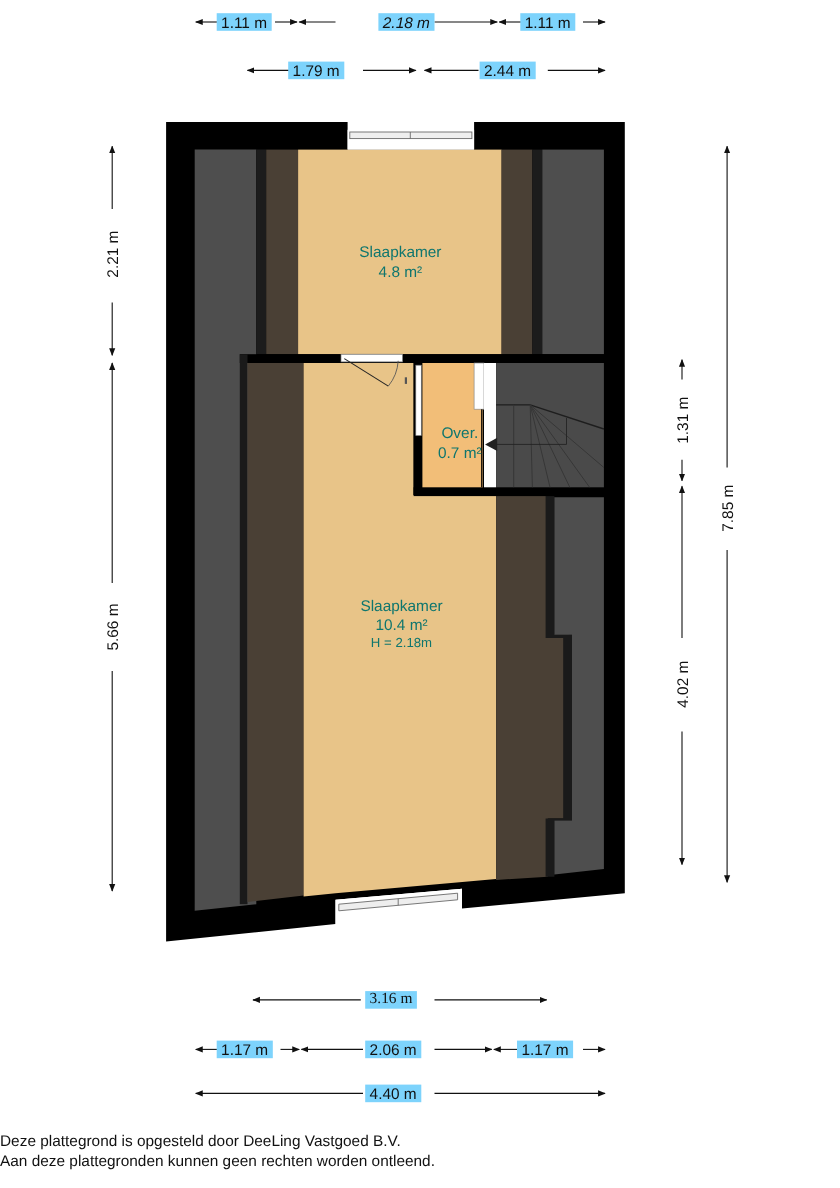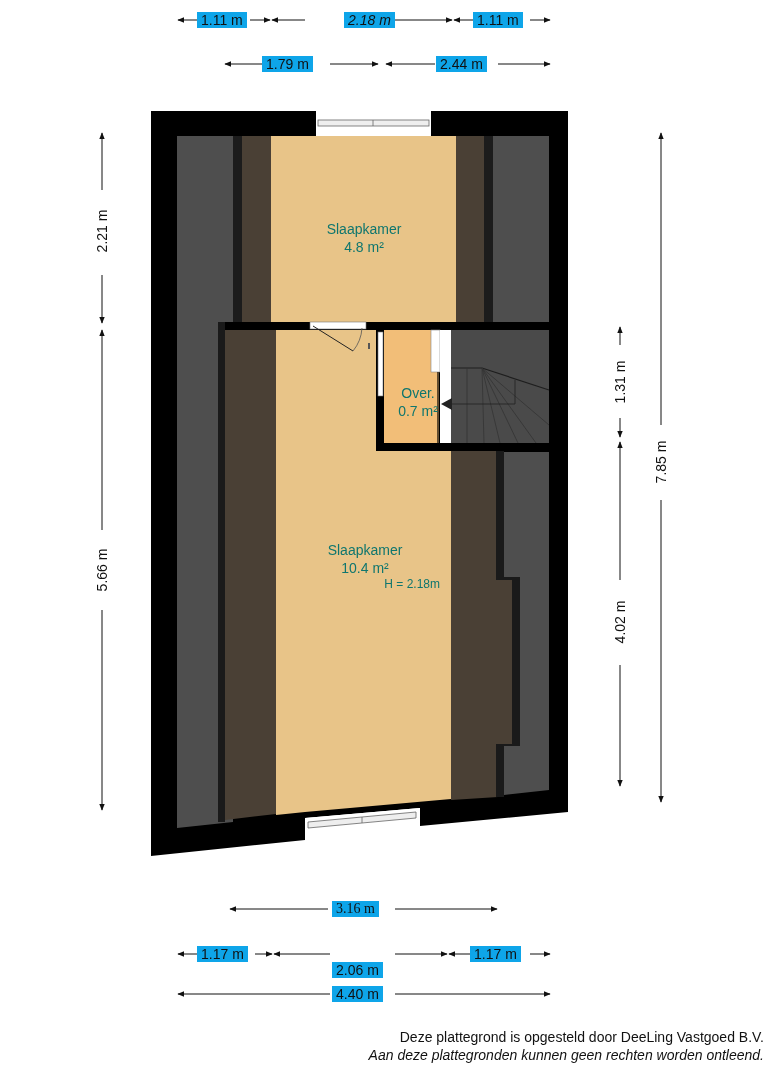--- a/index.html
+++ b/index.html
@@ -1,22 +1,22 @@
 <!DOCTYPE html>
 <html><head>
 <meta charset="utf-8">
 <style>
   html, body { margin:0; padding:0; background:#ffffff; }
   body { width:764px; height:1080px; position:relative; overflow:hidden;
          font-family:"Liberation Sans", sans-serif; color:#1a1a1a; }
   .abs { position:absolute; }
-  .dim-label { position:absolute; font-size:14px; color:#111; background:#0ea5e9; padding:0 4px; white-space:nowrap; line-height:16px; }
+  .dim-label { position:absolute; font-size:14px; color:#111; background:#7dd3fc; padding:0 4px; white-space:nowrap; line-height:16px; }
   .vlabel { position:absolute; font-size:14px; color:#111; background:#fff; padding:0 4px; white-space:nowrap; line-height:16px; transform:rotate(-90deg); transform-origin:center center; }
   .room-label { position:absolute; text-align:center; font-size:14px; color:#0f766e; line-height:18px; white-space:nowrap; }
-  .footer { position:absolute; left:0; width:764px; text-align:right; font-size:14px; color:#111; line-height:18px; }
+  .footer { position:absolute; left:0; width:764px; text-align:left; font-size:14px; color:#111; line-height:18px; }
 </style>
 </head>
 <body>
 
 <svg class="abs" style="left:0;top:0" width="764" height="1080" viewBox="0 0 764 1080">
   <defs>
     <marker id="ah" viewBox="0 0 10 10" refX="9" refY="5" markerWidth="7" markerHeight="7" orient="auto-start-reverse">
       <path d="M0,1 L10,5 L0,9 z" fill="#111"></path>
     </marker>
   </defs>
@@ -144,35 +144,35 @@
   <div>Slaapkamer</div>
   <div>4.8 m²</div>
 </div>
 <div class="room-label" style="left:384px;top:384px;width:68px;">
   <div>Over.</div>
   <div>0.7 m²</div>
 </div>
 <div class="room-label" style="left:290px;top:541px;width:150px;">
   <div>Slaapkamer</div>
   <div>10.4 m²</div>
-  <div style="font-size:12px;line-height:14px;text-align:right;">H = 2.18m</div>
+  <div style="font-size:12px;line-height:14px;">H = 2.18m</div>
 </div>
 
 <span class="dim-label" style="left:197px;top:12px;">1.11 m</span>
 <span class="dim-label" style="left:344px;top:12px;font-style:italic;">2.18 m</span>
 <span class="dim-label" style="left:473px;top:12px;">1.11 m</span>
 <span class="dim-label" style="left:262px;top:56px;">1.79 m</span>
 <span class="dim-label" style="left:436px;top:56px;">2.44 m</span>
 
 <span class="vlabel" style="left:77px;top:223px;">2.21 m</span>
 <span class="vlabel" style="left:77px;top:562px;">5.66 m</span>
 <span class="vlabel" style="left:595px;top:374px;">1.31 m</span>
 <span class="vlabel" style="left:595px;top:614px;">4.02 m</span>
 <span class="vlabel" style="left:636px;top:454px;">7.85 m</span>
 
 <span class="dim-label" style="left:332px;top:901px;font-family:Liberation Serif, serif;">3.16 m</span>
 <span class="dim-label" style="left:197px;top:946px;">1.17 m</span>
-<span class="dim-label" style="left:332px;top:946px;margin-top:16px;">2.06 m</span>
+<span class="dim-label" style="left:332px;top:946px;">2.06 m</span>
 <span class="dim-label" style="left:470px;top:946px;">1.17 m</span>
 <span class="dim-label" style="left:332px;top:986px;">4.40 m</span>
 
 <div class="footer" style="top:1028px;">Deze plattegrond is opgesteld door DeeLing Vastgoed B.V.</div>
-<div class="footer" style="top:1046px;font-style:italic;">Aan deze plattegronden kunnen geen rechten worden ontleend.</div>
+<div class="footer" style="top:1046px;">Aan deze plattegronden kunnen geen rechten worden ontleend.</div>
 
 </body></html>

